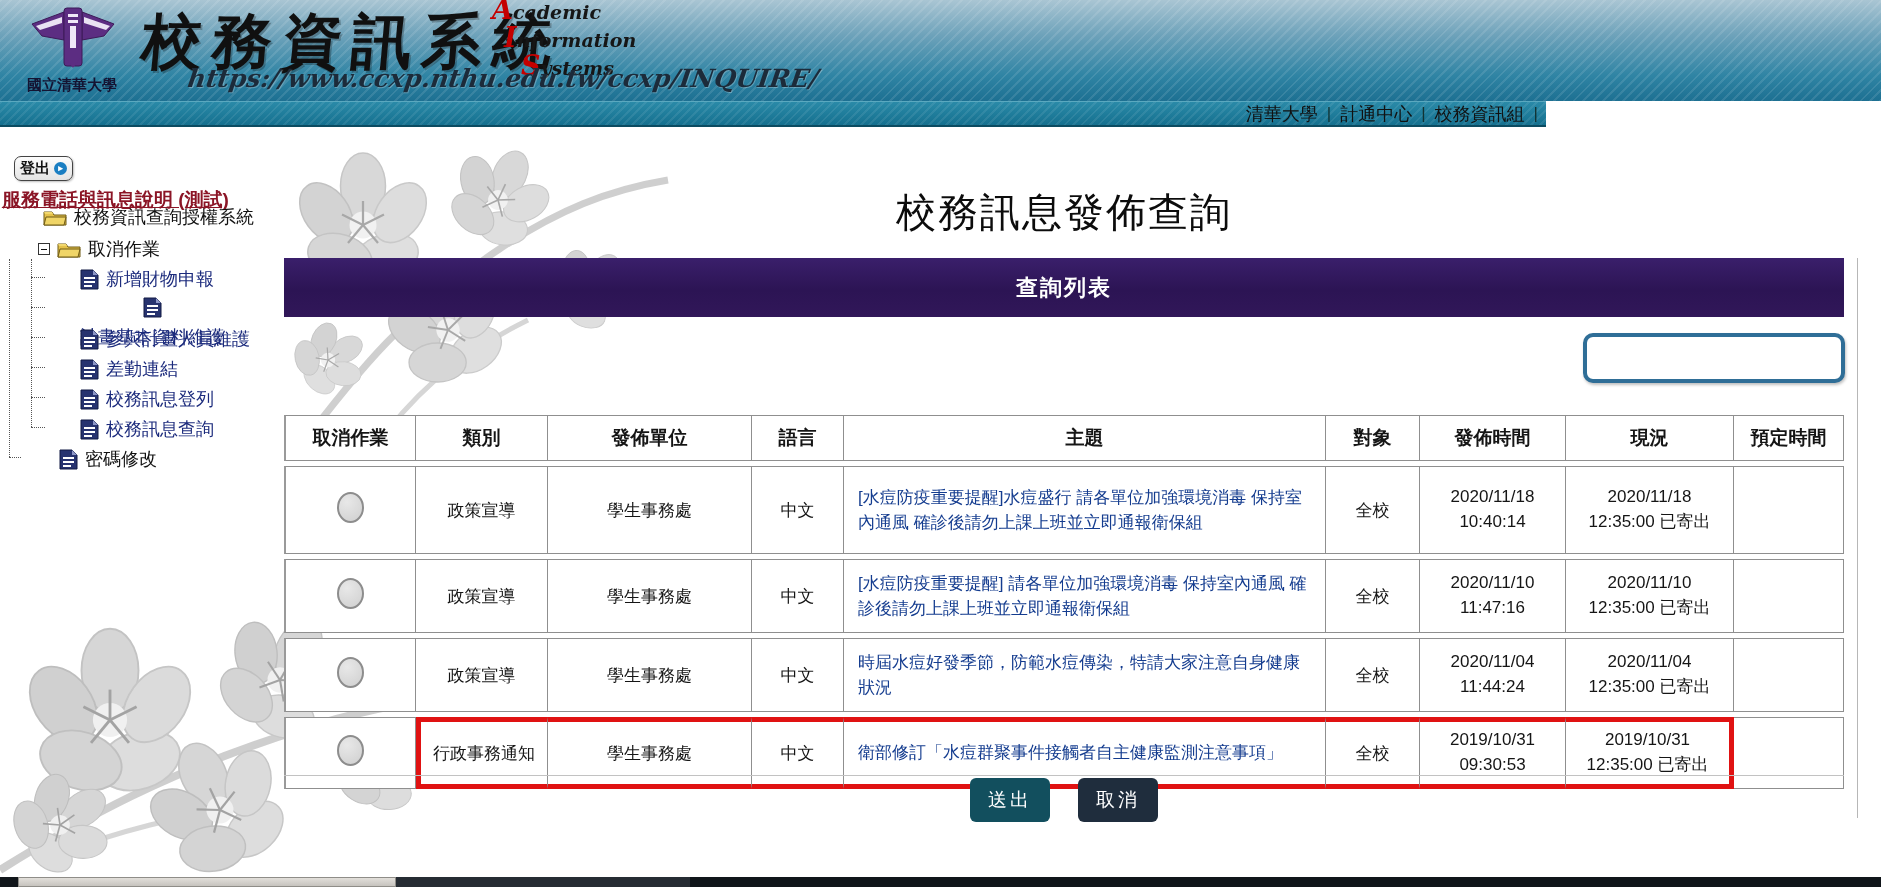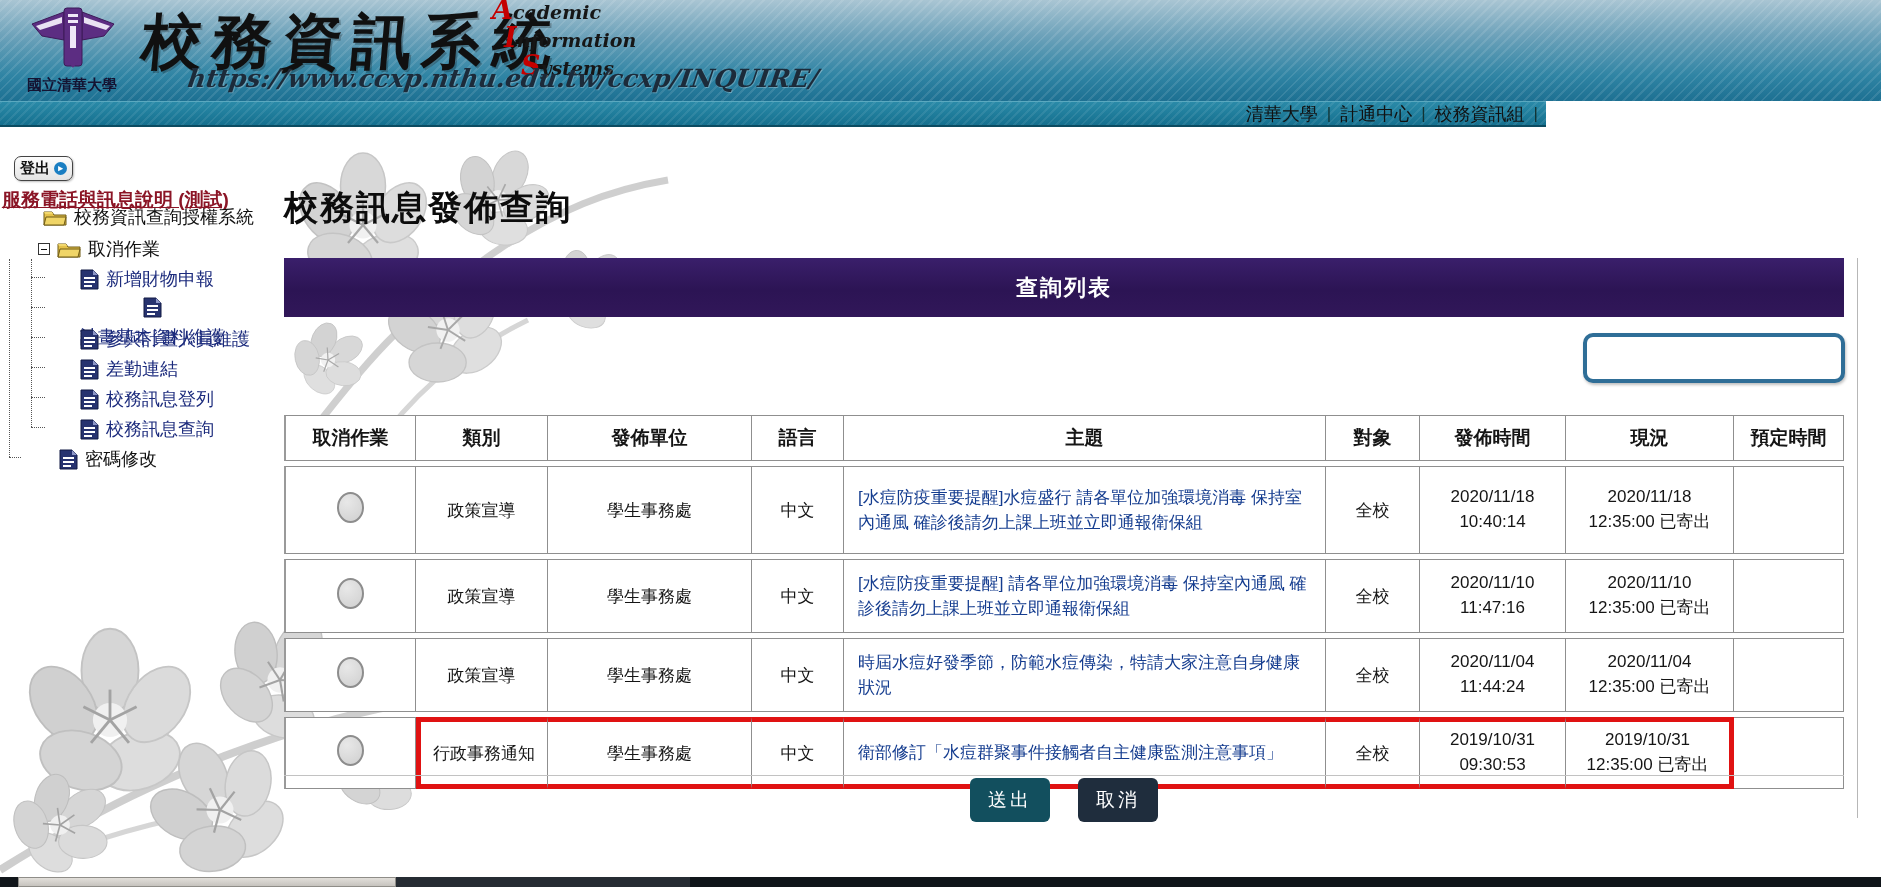--- a/index.html
+++ b/index.html
@@ -65,22 +65,22 @@
   .tree-row{ position:absolute; display:flex; align-items:center; gap:7px; white-space:nowrap; cursor:pointer;padding-left:35px; }
   .tree-label-dark{ color:#111; }
   .tree-label-blue{ color:#1b2a7c; }
   .minus-box{ width:12px; height:12px; border:1px solid #333; background:#fff; position:relative; flex:0 0 auto; }
   .minus-box::after{ content:""; position:absolute; left:2px; right:2px; top:5px; border-top:1px solid #111; }
   .vline{ position:absolute; border-left:1px dotted #555; width:0; }
   .hline{ position:absolute; border-top:1px dotted #555; height:0; }
 
   
   .content{ position:absolute; left:284px; top:127px; width:1597px; height:760px; }
-  .page-title{ position:absolute; left:0; top:58px; width:1560px; 
-    font-size:34px; font-weight:bold; color:#0c0c0c; letter-spacing:2px; }
+  .page-title{ position:absolute; left:0; top:58px; width:1560px; text-align:center;
+    font-size:40px; font-weight:normal; color:#0c0c0c; letter-spacing:2px; }
   .panel-bar{
     position:absolute; left:0; top:131px; width:1560px; height:59px;
     background:linear-gradient(180deg,#3a1f6b 0%, #2c1454 55%, #311759 100%);
     color:#fff; font-size:22px; display:flex; align-items:center; justify-content:center;
     letter-spacing:2px;
     font-weight:bold;
   }
   .vrule{ position:absolute; left:1573px; top:131px; height:560px; border-left:1px solid #b7b7b7; }
   .search-input{
     position:absolute; left:1299px; top:206px; width:262px; height:50px;

